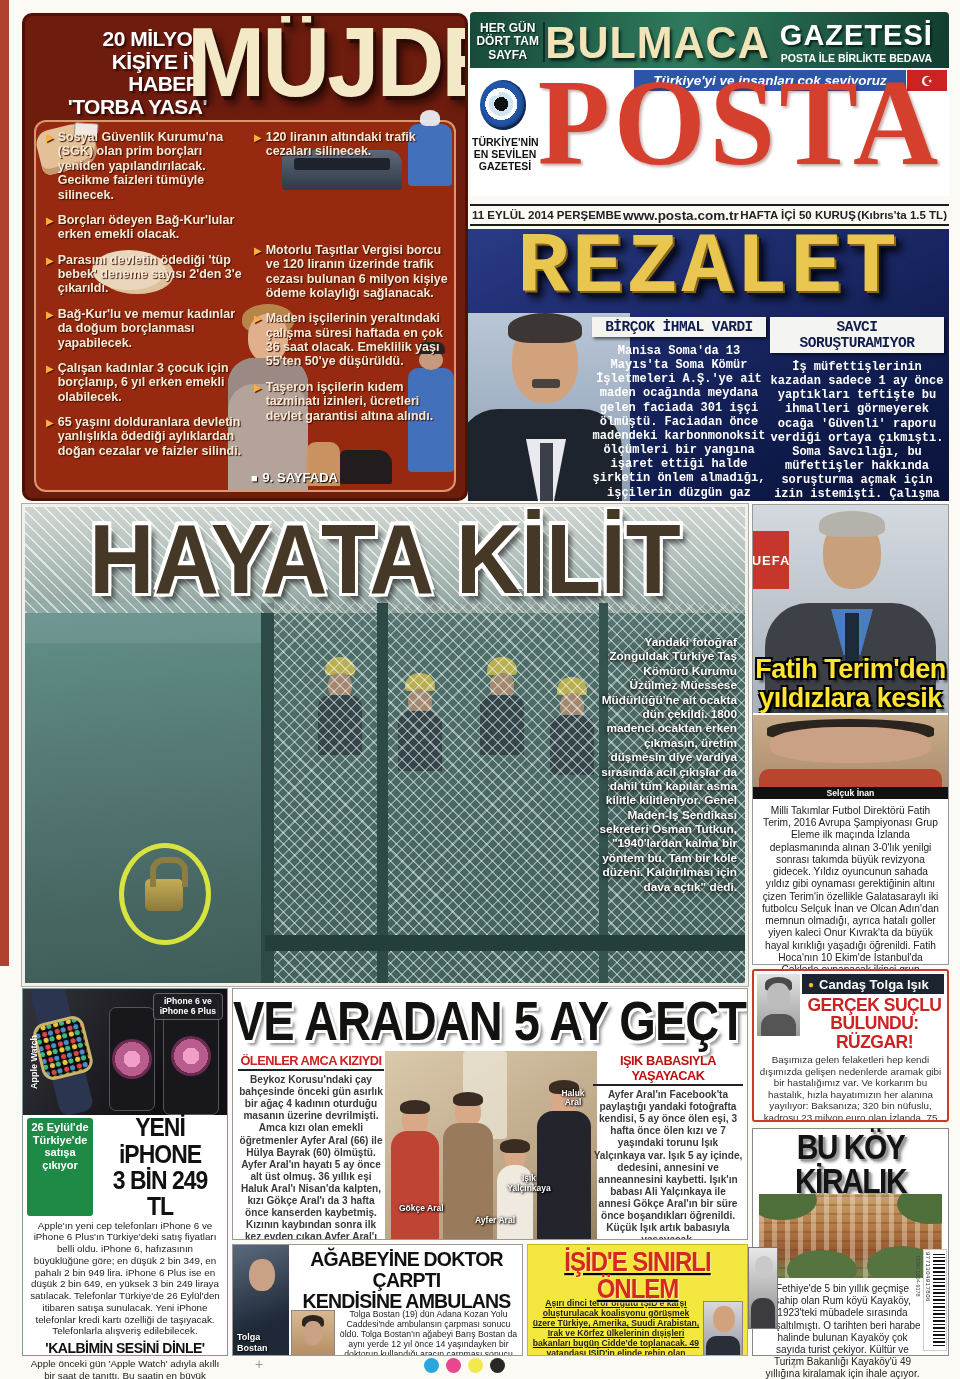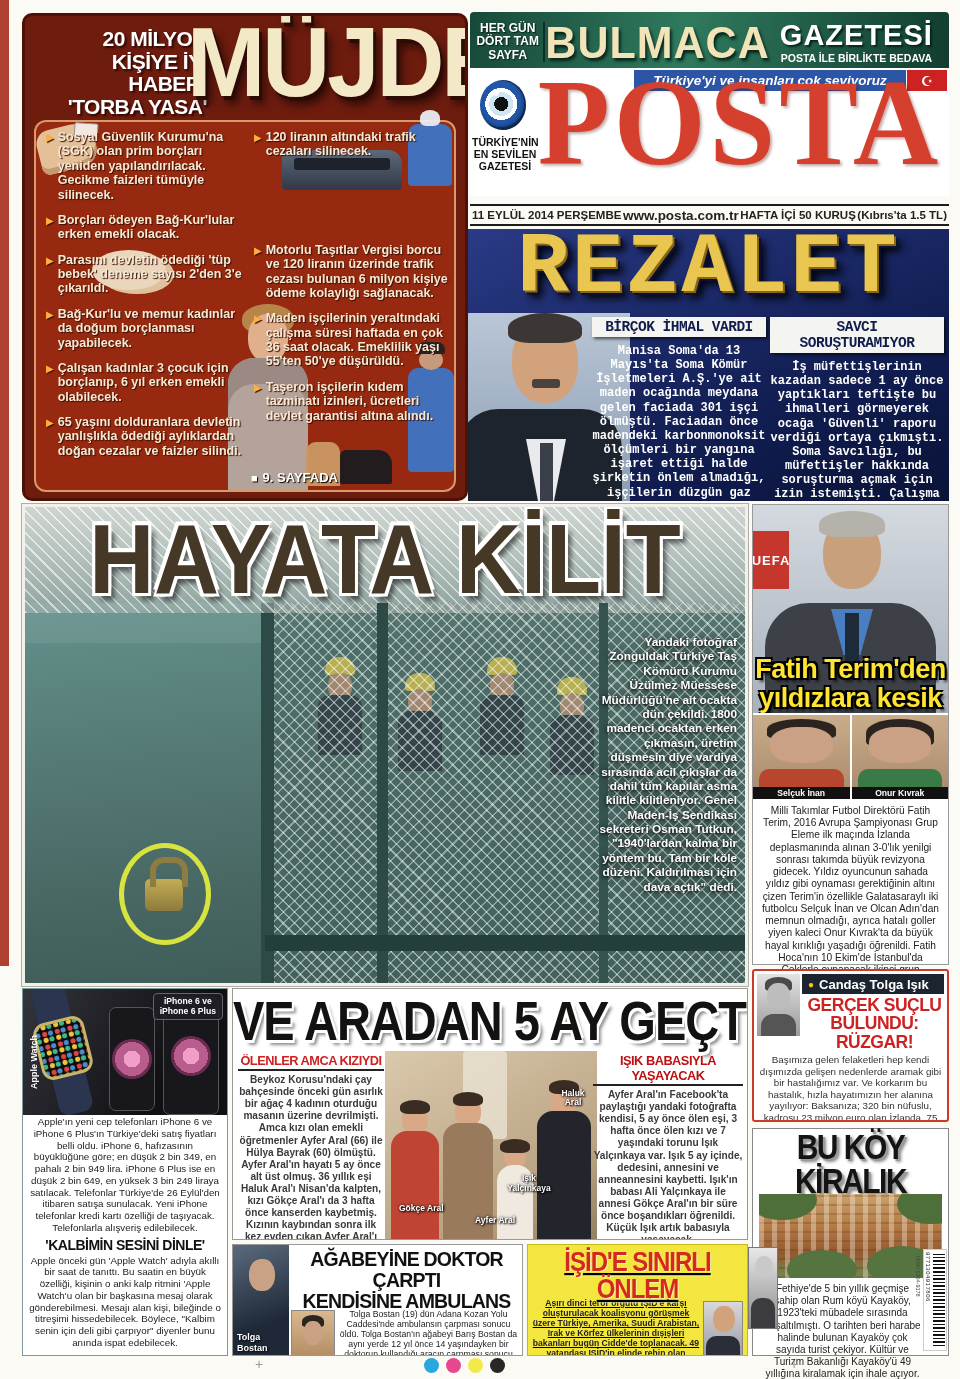--- a/index.html
+++ b/index.html
@@ -461,26 +461,20 @@
         <div data-name="terim-headline-line">yıldızlara kesik</div>
       </div>
     </div>
     <div class="players" data-name="player-mugshots">
       <div class="player" data-name="player-photo">
         <div class="phair"></div>
           <div class="pface"></div>
           <div class="pjersey"></div>
         <div class="pname" data-name="player-name">Selçuk İnan</div>
       </div>
-      <div class="player" data-name="player-photo">
-        <div class="phair" style="height:28px;"></div>
-          <div class="pface"></div>
-          <div class="pjersey" style="background:#3a7a46;"></div>
-        <div class="pname" data-name="player-name">Onur Kıvrak</div>
-      </div>
     </div>
     <div class="terim-body" data-name="terim-body">
       <span data-name="terim-body-text">Milli Takımlar Futbol Direktörü Fatih Terim, 2016 Avrupa Şampiyonası Grup Eleme ilk maçında İzlanda deplasmanında alınan 3-0'lık yenilgi sonrası takımda büyük revizyona gidecek. Yıldız oyuncunun sahada yıldız gibi oynaması gerektiğinin altını çizen Terim'in özellikle Galatasaraylı iki futbolcu Selçuk İnan ve Olcan Adın'dan memnun olmadığı, ayrıca hatalı goller yiyen kaleci Onur Kıvrak'ta da büyük hayal kırıklığı yaşadığı öğrenildi. Fatih Hoca'nın 10 Ekim'de İstanbul'da Çeklerle oynanacak ikinci grup maçımızda kadroda değişiklik yapacağı bildirildi.</span>
       <b data-name="page-reference">■ SPOR'da</b>
     </div>
   </section>
 
   <section class="candas" data-name="candas-column">
     <div class="candas-photo" data-name="columnist-photo">
       <div class="chair"></div>
@@ -525,20 +519,32 @@
         </div>
       <div class="phone p2" data-name="iphone6plus-photo">
           <div class="flower"></div>
         </div>
       <div class="photo-badge" data-name="photo-badge">
         <div data-name="photo-badge-line">iPhone 6 ve</div>
         <div data-name="photo-badge-line">iPhone 6 Plus</div>
       </div>
       <div class="watch-label" data-name="apple-watch-label">Apple Watch</div>
     </div>
+    <div class="iphone-row" data-name="iphone-headline-row">
+      <div class="gbadge" data-name="release-date-badge">
+        <div data-name="badge-line">26 Eylül'de</div>
+        <div data-name="badge-line">Türkiye'de</div>
+        <div data-name="badge-line">satışa</div>
+        <div data-name="badge-line">çıkıyor</div>
+      </div>
+      <div class="iphone-headline" data-name="iphone-headline">
+        <div data-name="iphone-headline-line">YENİ iPHONE</div>
+        <div data-name="iphone-headline-line">3 BİN 249 TL</div>
+      </div>
+    </div>
     <div class="iphone-body" data-name="iphone-body-1">Apple'ın yeni cep telefonları iPhone 6 ve iPhone 6 Plus'ın Türkiye'deki satış fiyatları belli oldu. iPhone 6, hafızasının büyüklüğüne göre; en düşük 2 bin 349, en pahalı 2 bin 949 lira. iPhone 6 Plus ise en düşük 2 bin 649, en yüksek 3 bin 249 liraya satılacak. Telefonlar Türkiye'de 26 Eylül'den itibaren satışa sunulacak. Yeni iPhone telefonlar kredi kartı özelliği de taşıyacak. Telefonlarla alışveriş edilebilecek.</div>
     <div class="iphone-sub" data-name="iphone-subhead">'KALBİMİN SESİNİ DİNLE'</div>
     <div class="iphone-body" data-name="iphone-body-2">Apple önceki gün 'Apple Watch' adıyla akıllı bir saat de tanıttı. Bu saatin en büyük özelliği, kişinin o anki kalp ritmini 'Apple Watch'u olan bir başkasına mesaj olarak gönderebilmesi. Mesajı alan kişi, bileğinde o titreşimi hissedebilecek. Böylece, "Kalbim senin için deli gibi çarpıyor" diyenler bunu anında ispat edebilecek.</div>
   </section>
 
   <section class="aradan" data-name="aradan-section">
     <div class="aradan-title" data-name="aradan-headline">VE ARADAN 5 AY GEÇTİ</div>
     <div class="aradan-photo" data-name="family-photo">
       <div class="column"></div>
       <div class="fig f1" data-name="family-figure">

